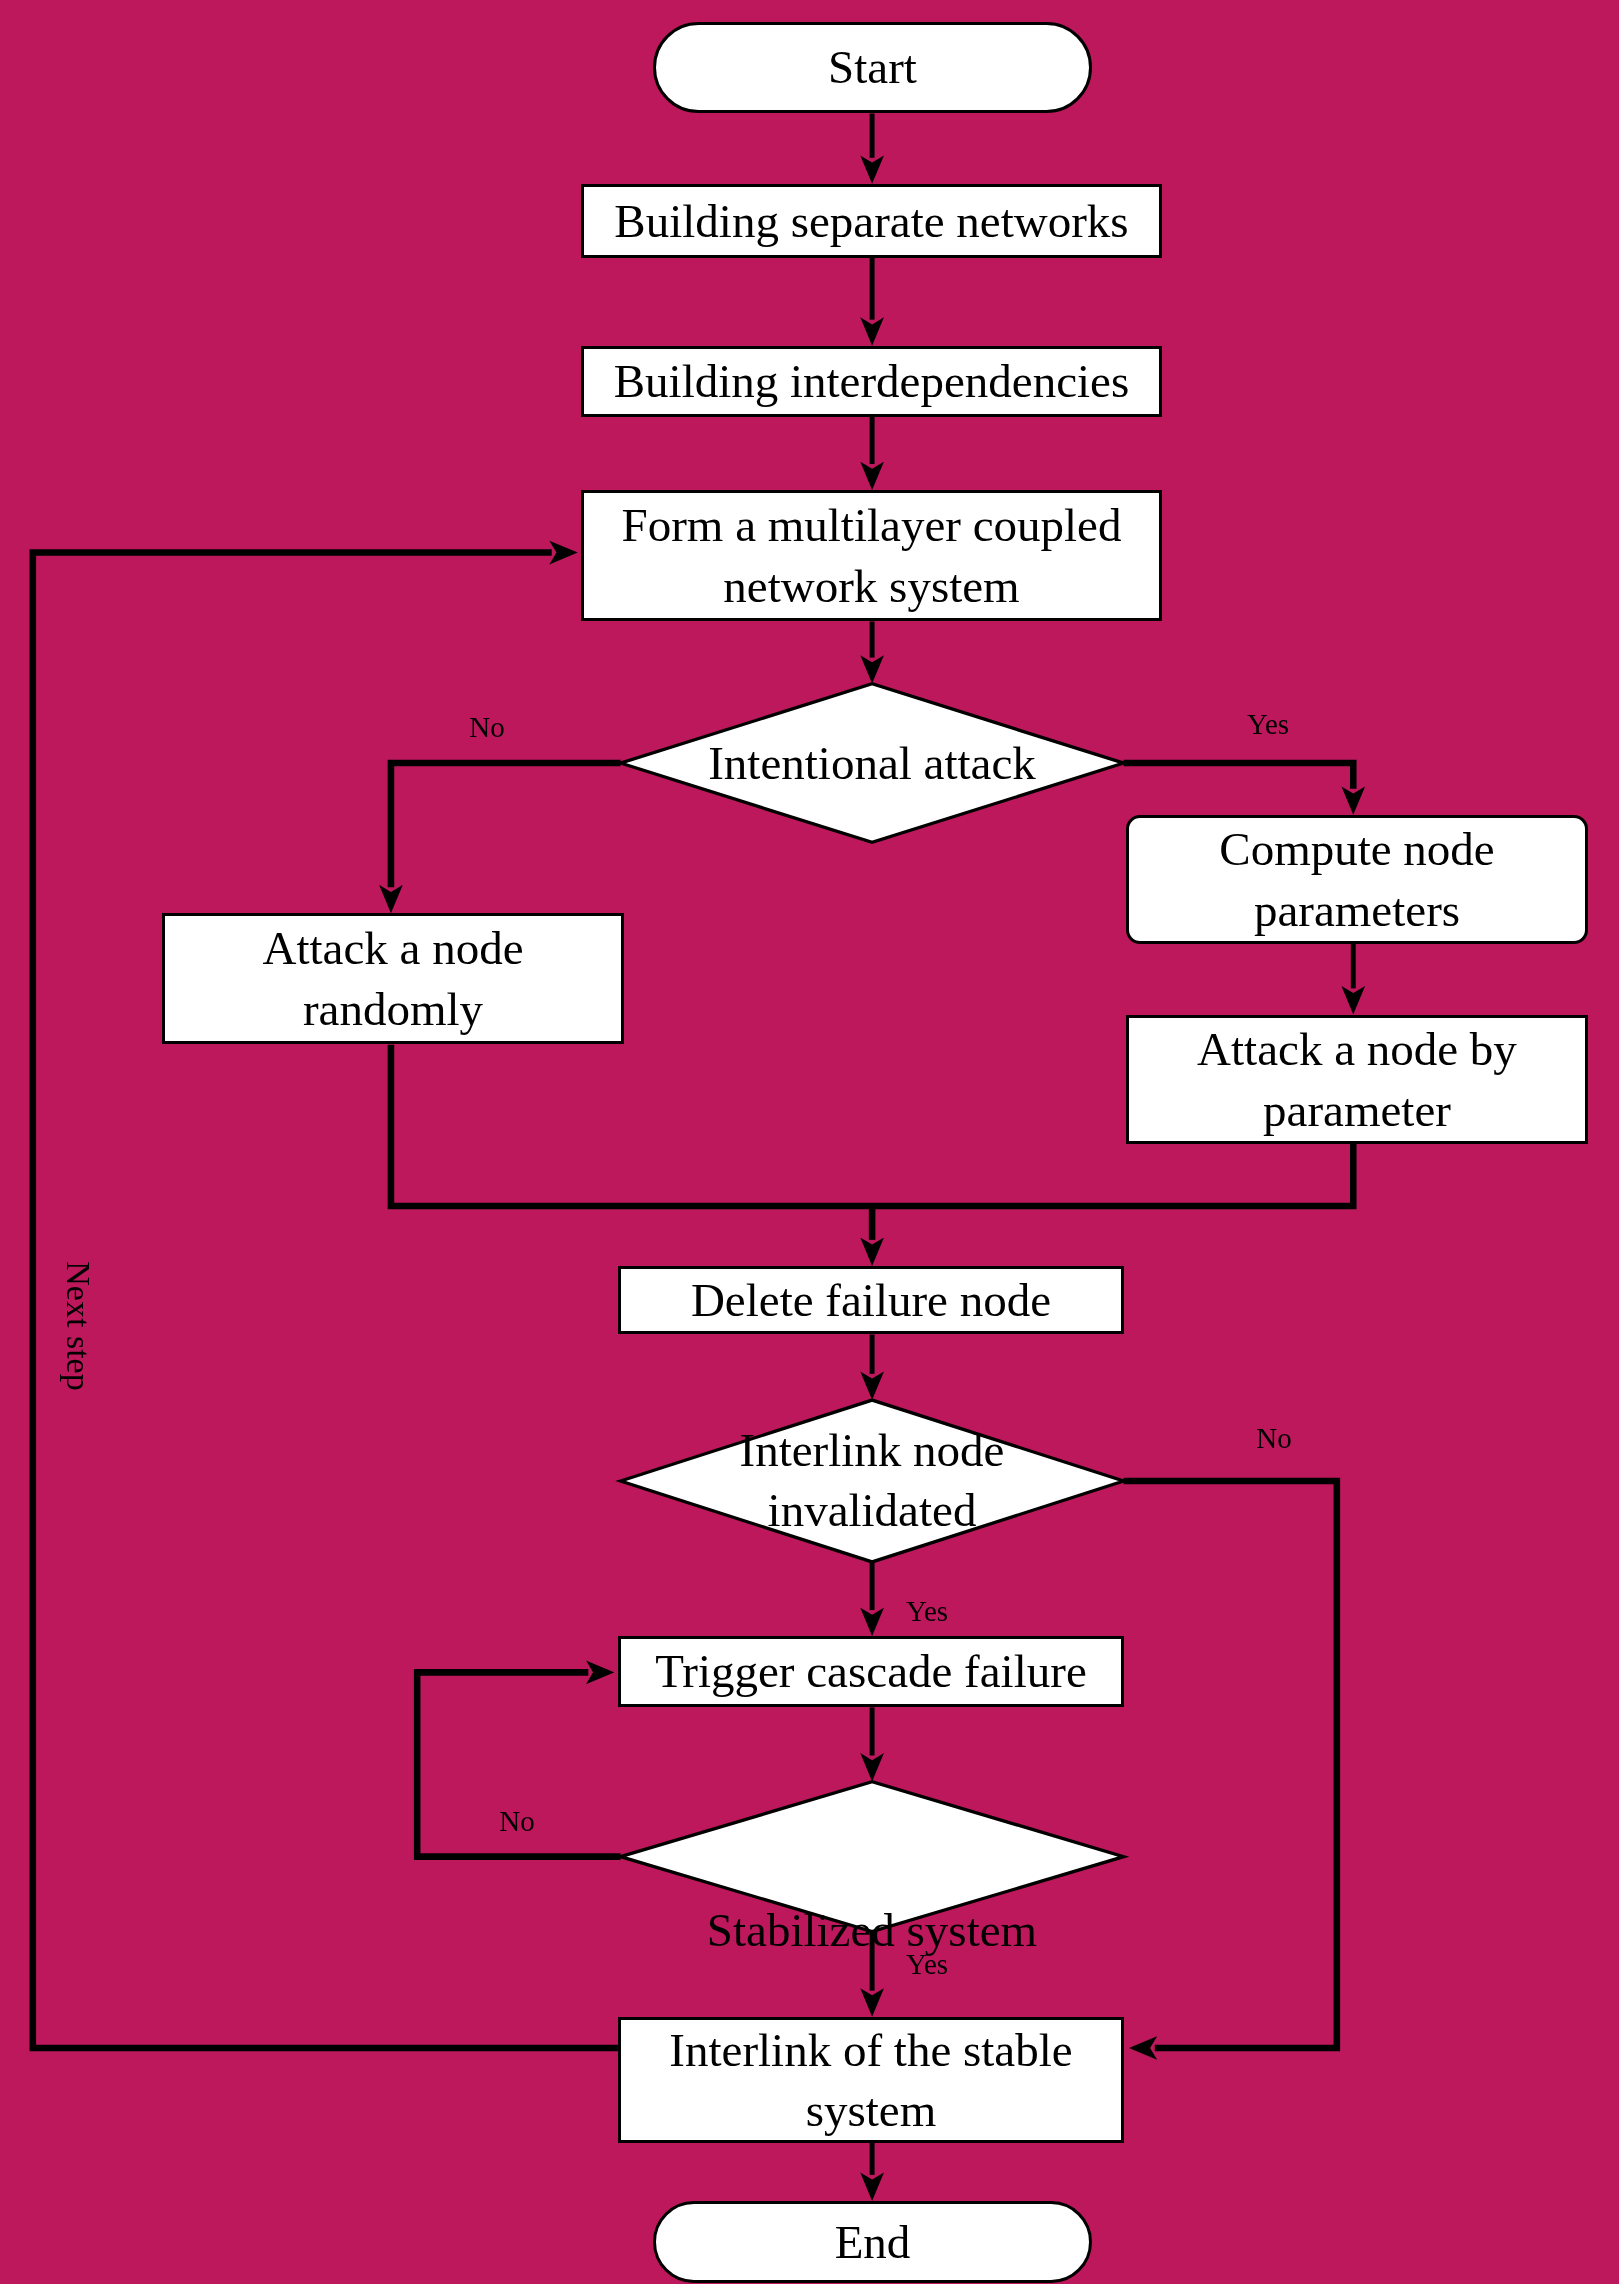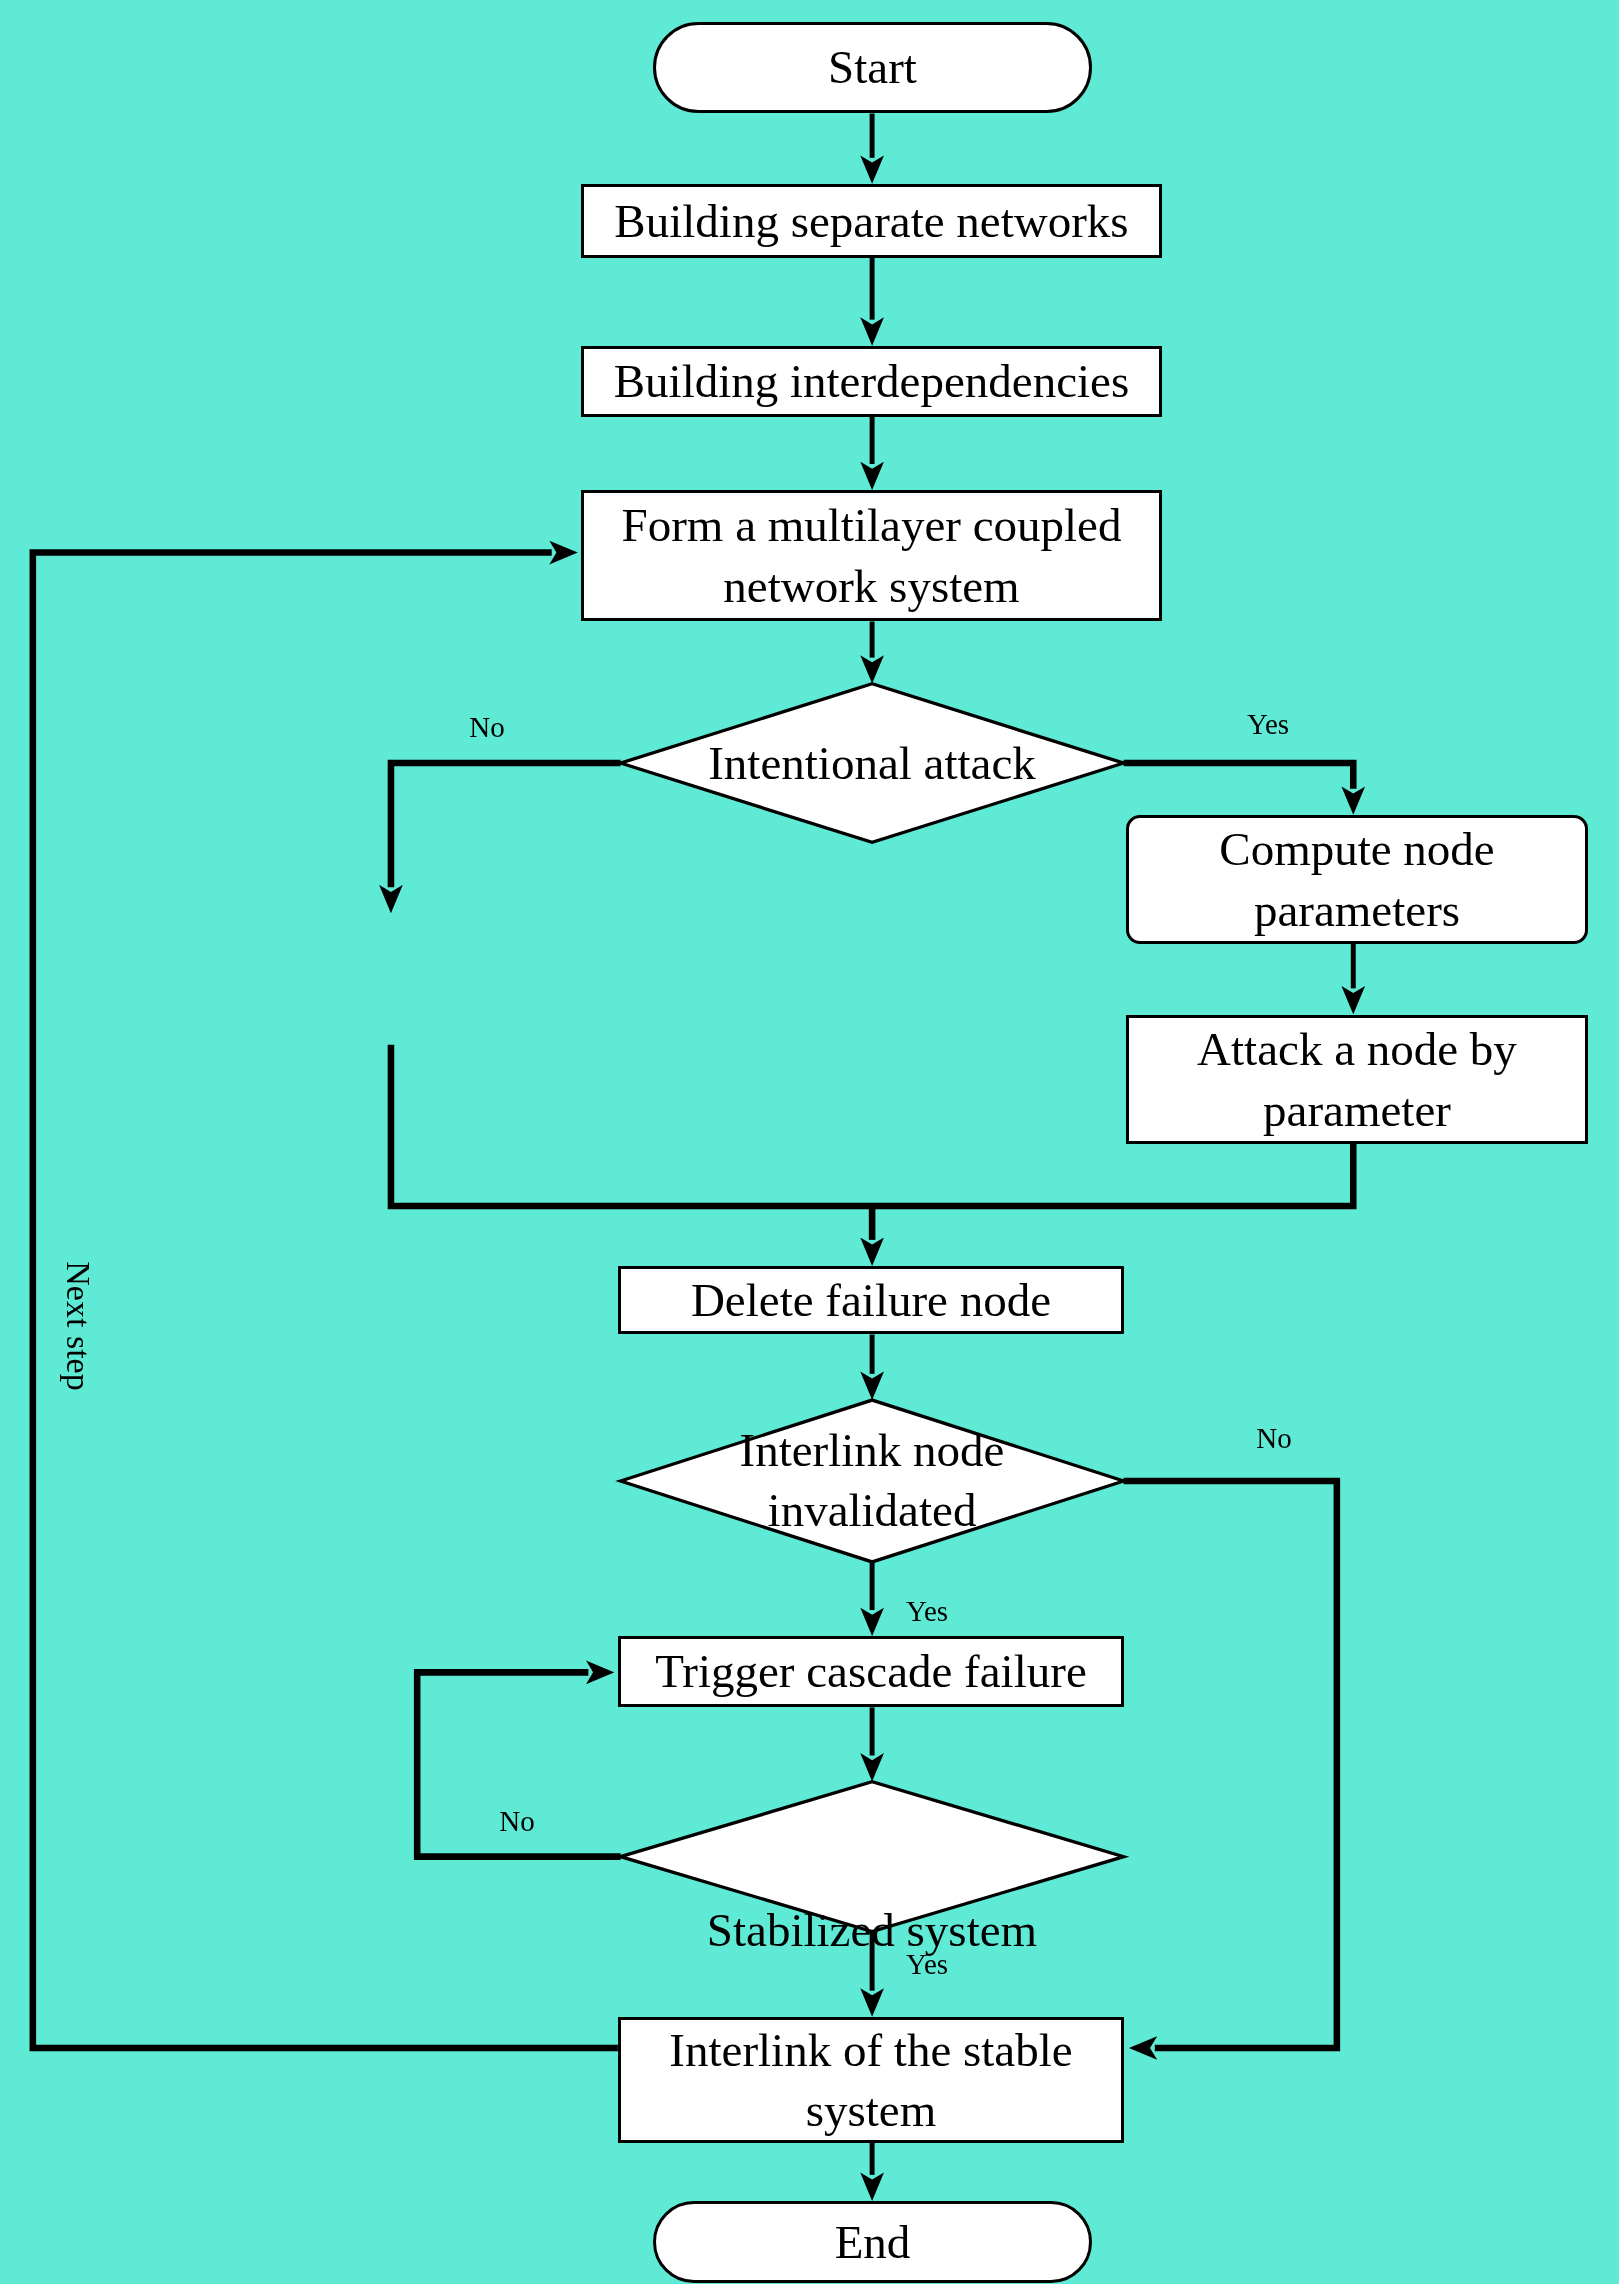--- a/index.html
+++ b/index.html
@@ -1,16 +1,16 @@
 <!DOCTYPE html>
 <html style="font-size:8.8px"><head>
 <meta charset="utf-8">
 <style>
   html,body{margin:0;padding:0;background:#ffffff;}
-  #canvas{position:relative;width:1619px;height:2284px;background:#5eead4;overflow:hidden;
+  #canvas{position:relative;width:1619px;height:2284px;background:#be185d;overflow:hidden;
           font-family:"Liberation Serif","DejaVu Serif",serif;color:#000;}
   #wires{position:absolute;left:0;top:0;width:1619px;height:2284px;}
   .node{position:absolute;box-sizing:border-box;border:3.3px solid #000;background:#fff;
         display:flex;align-items:center;justify-content:center;text-align:center;
         font-size:47px;line-height:1.28;white-space:pre-line;}
   .terminator{border-radius:49px;}
   .dlabel{position:absolute;transform:translate(-50%,-50%);text-align:center;
           font-size:47px;line-height:1.28;white-space:pre-line;}
   .elabel{position:absolute;transform:translate(-50%,-50%);font-size:29px;line-height:1;}
   .vlabel{position:absolute;transform:translate(-50%,-50%) rotate(90deg);
@@ -64,20 +64,22 @@
 
   <div class="node terminator" style="left:653px;top:22px;width:439px;height:91px;">Start</div>
 
   <div class="node" style="left:581px;top:184px;width:581px;height:74px;">Building separate networks</div>
 
   <div class="node" style="left:581px;top:346px;width:581px;height:71px;">Building interdependencies</div>
 
   <div class="node" style="left:581px;top:490px;width:581px;height:131px;">Form a multilayer coupled
 network system</div>
 
+  <div class="node" style="left:162px;top:913px;width:462px;height:131px;">Attack a node
+randomly</div>
 
   <div class="node" style="left:1126px;top:815px;width:462px;height:129px;border-radius:14px;">Compute node
 parameters</div>
 
   <div class="node" style="left:1126px;top:1015px;width:462px;height:129px;">Attack a node by
 parameter</div>
 
   <div class="node" style="left:618px;top:1266px;width:506px;height:68px;">Delete failure node</div>
 
   <div class="node" style="left:618px;top:1636px;width:506px;height:71px;">Trigger cascade failure</div>

